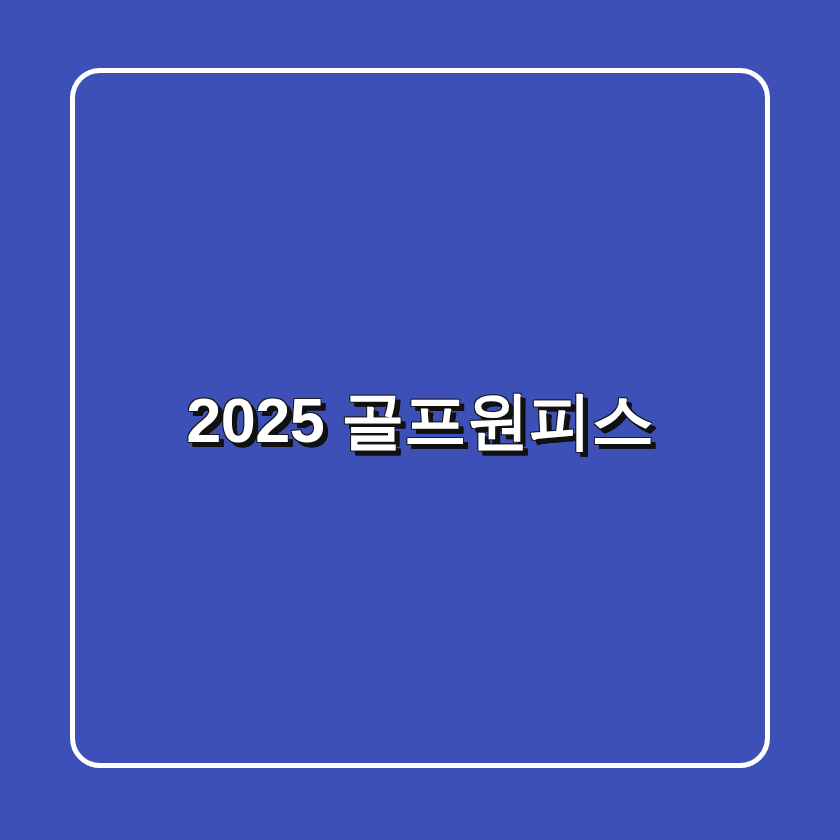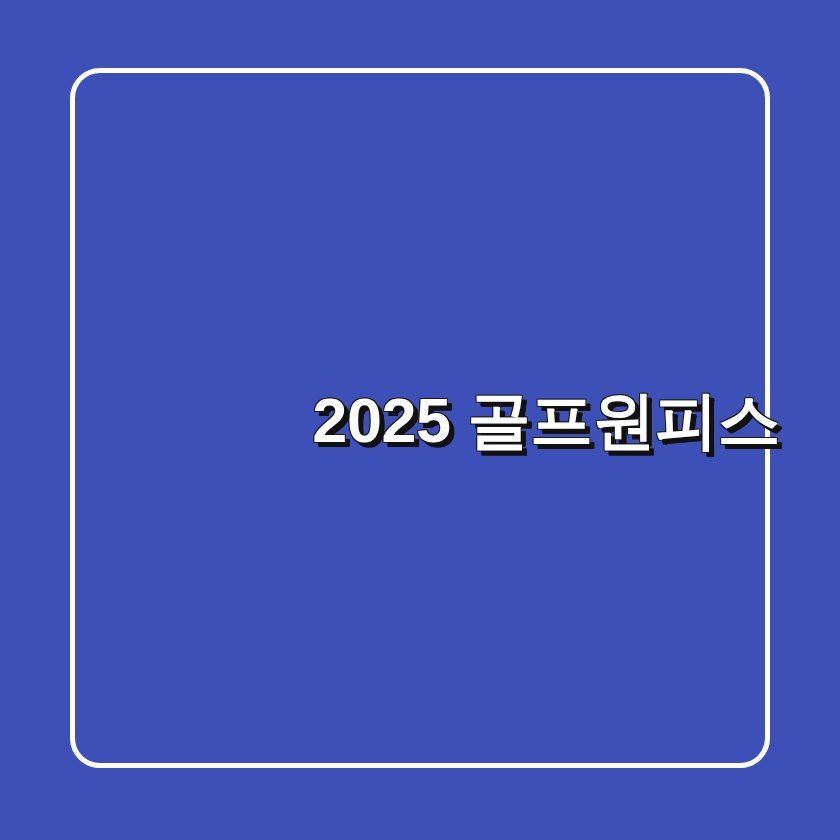--- a/index.html
+++ b/index.html
@@ -48,21 +48,21 @@
     flex-direction: column;
     align-items: center;
     justify-content: center;
     box-sizing: border-box;
     padding: 0 60px;
   }
 
   .headline-line {
     display: block;
     width: 100%;
-    text-align: right;
+    text-align: center;
     color: #ffffff;
     font-weight: 700;
     font-size: 63px;
     line-height: 1.18;
     letter-spacing: -0.5px;
     white-space: nowrap;
     text-shadow:
        4px 4px 0 #111111,
        4px 5px 0 #111111,
        5px 4px 0 #111111,

